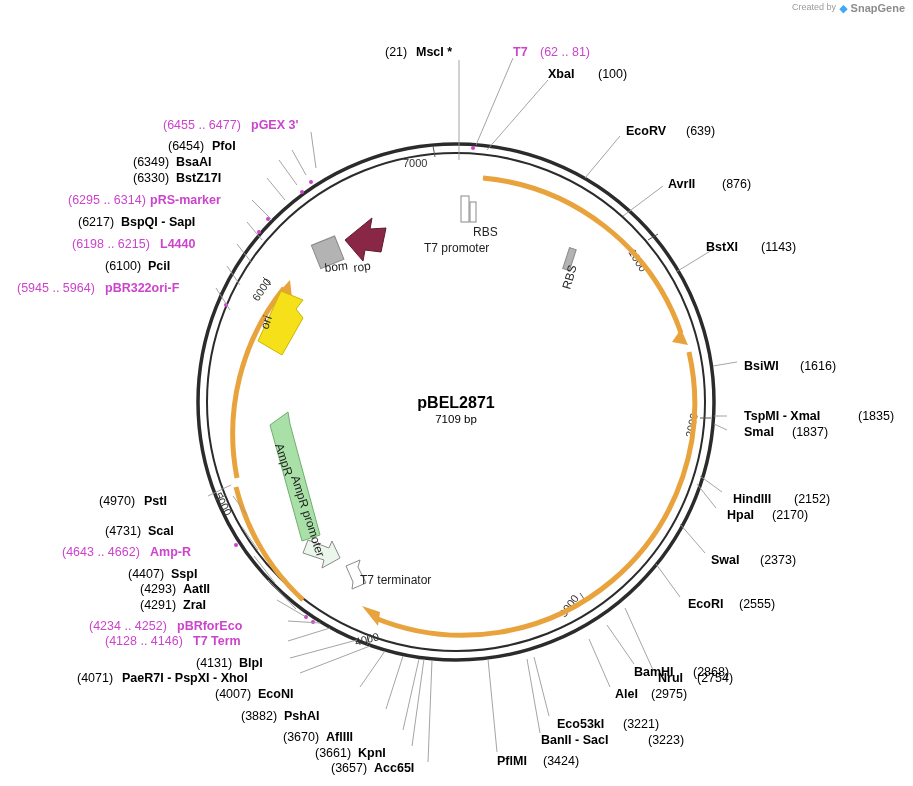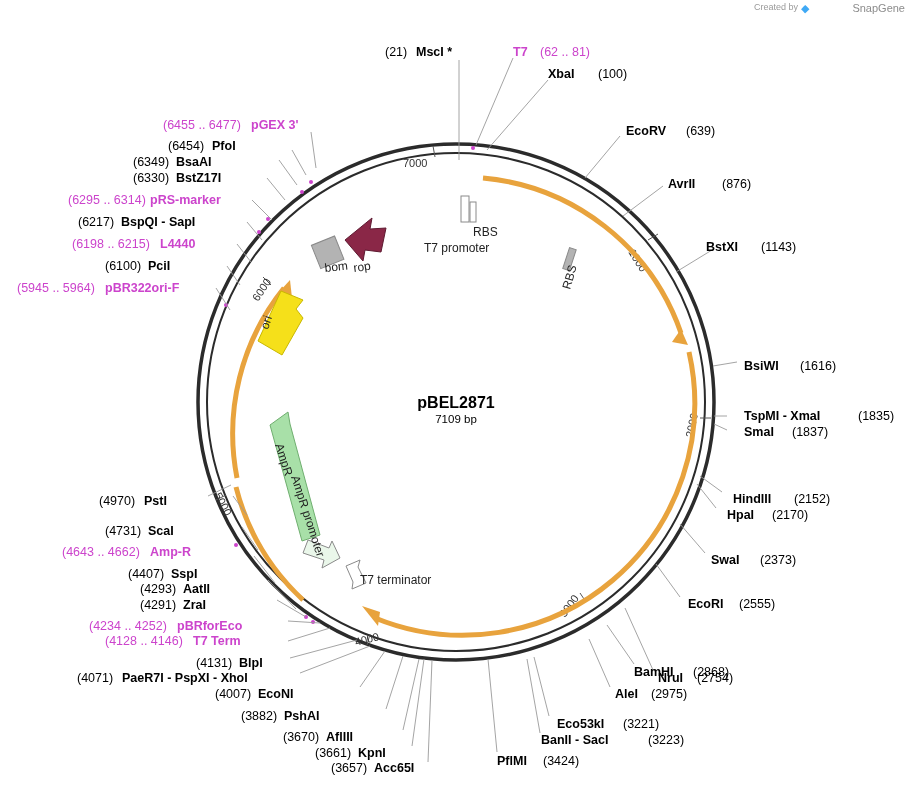--- a/index.html
+++ b/index.html
@@ -24,24 +24,23 @@
     position: absolute;
     right: 8px;
     top: 2px;
     font-size: 9px;
     color: #9a9a9a;
     display: flex;
     align-items: flex-start;
     gap: 3px;
   }
   .credit .brand {
-    font-weight: normal;
+    font-weight: bold;
     font-size: 11px;
     color: #8c8c8c;
-    margin-left: 40px;
   }
   .credit .mark {
     color: #3fa9f5;
     font-size: 11px;
   }
   svg text {
     font-family: "Liberation Sans", sans-serif;
   }
   .lbl-enz { font-size: 12.5px; font-weight: bold; fill: #000000; }
   .lbl-pos { font-size: 12.5px; fill: #000000; }

